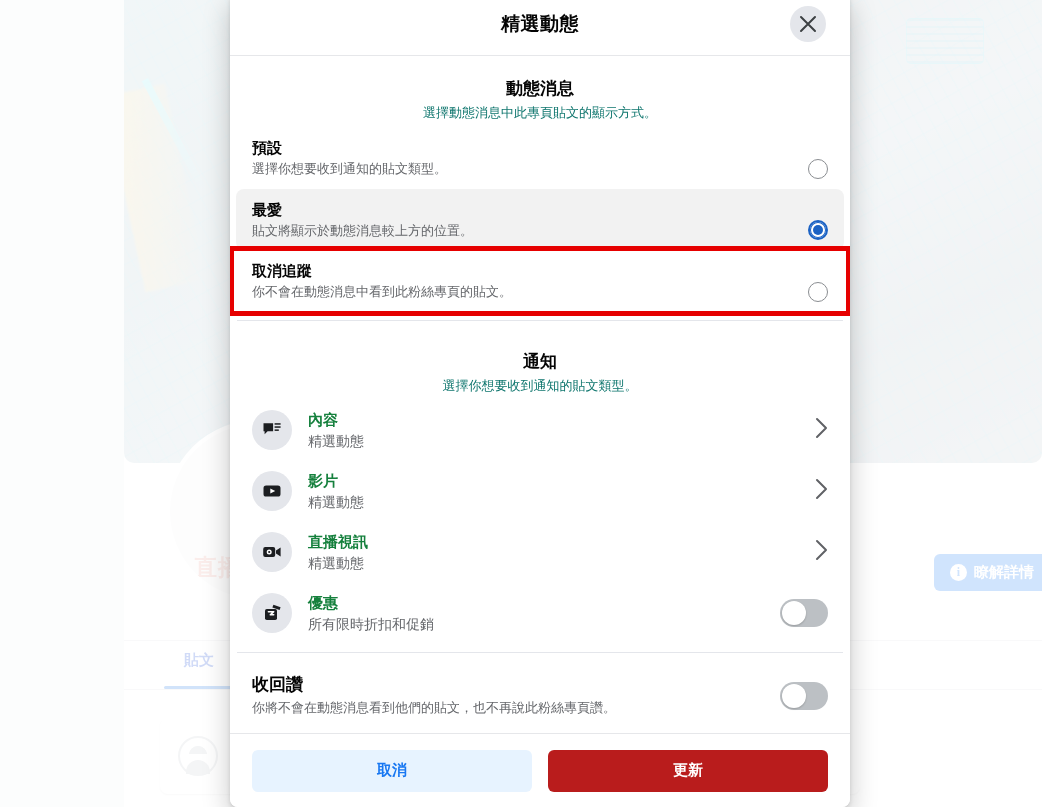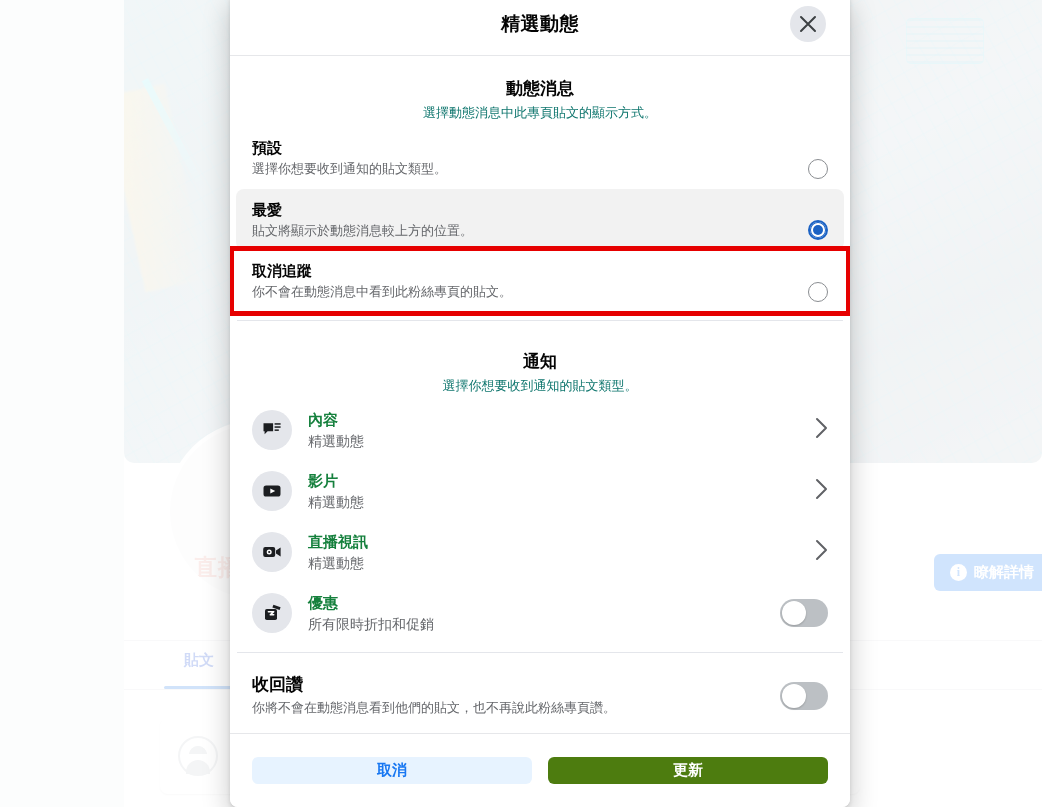--- a/index.html
+++ b/index.html
@@ -241,28 +241,28 @@
   .unlike-sub { font-size: 13px; color: #65676b; line-height: 1.55; margin-top: 2px; }
 
   .modal-footer {
     flex: none; height: 74px;
     border-top: 1px solid #e6e7ea;
     display: flex; align-items: center; gap: 16px;
     padding: 0 22px;
     background: #fff;
   }
   .btn {
-    flex: 1 1 0; height: 27px; border-radius: 6px;
+    flex: 1 1 0; height: 42px; border-radius: 6px;
     display: flex; align-items: center; justify-content: center;
     font-size: 15px; font-weight: 700; cursor: pointer;
     border: none;
     font-family: inherit;
   }
   .btn-cancel { background: #e7f3ff; color: #1877f2; }
-  .btn-update { background: #4d7c0f; color: #ffffff; }
+  .btn-update { background: #b91c1c; color: #ffffff; }
 </style>
 </head>
 <body>
 
 <div class="bg-root">
   <div class="bg-page-col"></div>
 
   <div class="bg-cover">
     <div class="bg-cover-chip"></div>
     <div class="bg-cover-ray"></div>

